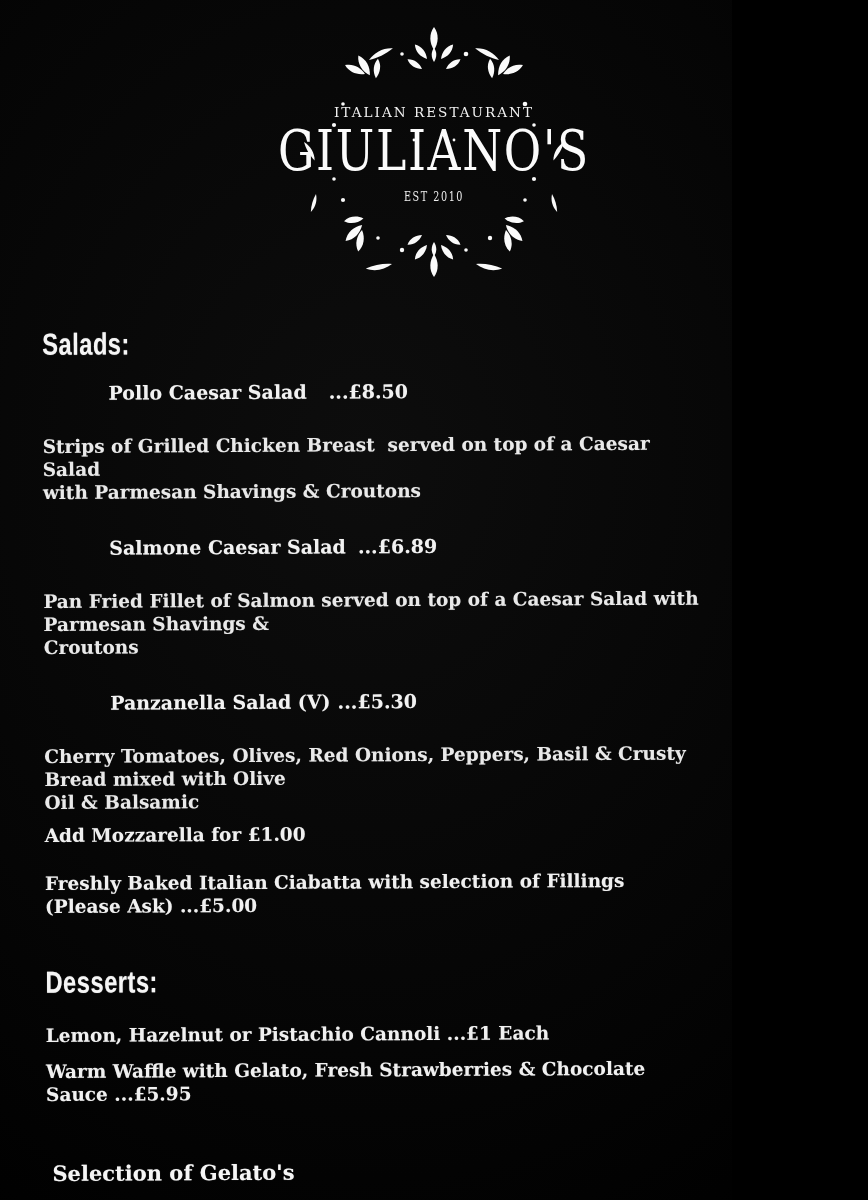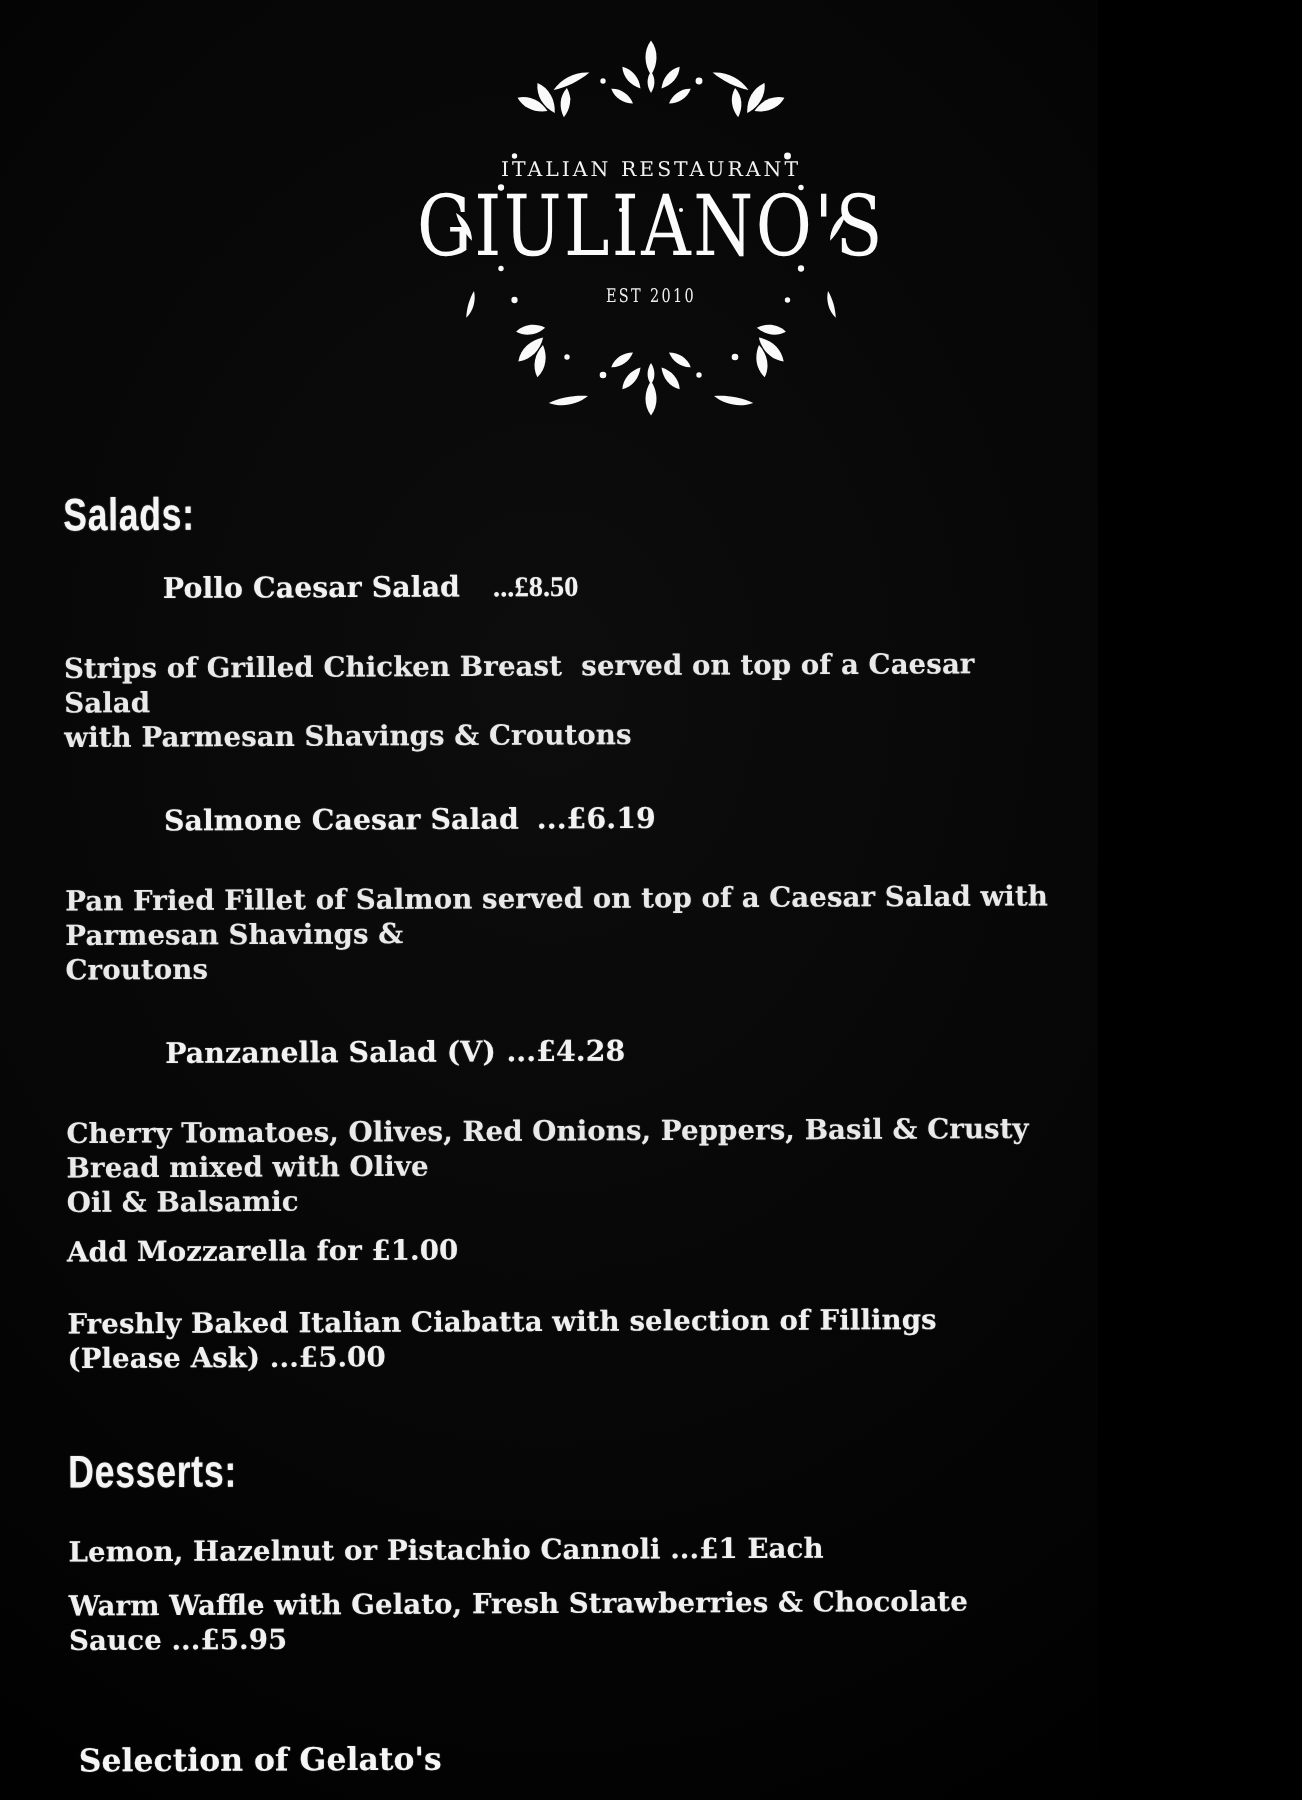--- a/index.html
+++ b/index.html
@@ -50,21 +50,21 @@
   .item-desc {
     font-weight: bold;
     font-size: 18.5px;
     line-height: 23px;
     color: #e9e9e9;
     text-shadow: 0 0 1px rgba(240,240,240,0.3);
     white-space: pre-wrap;
     margin-top: 7px;
   }
   .price { margin-left: 12px; }
-  .price-wide { margin-left: 22px; font-family: Liberation Serif, serif; }
+  .price-wide { margin-left: 22px; }
   .price-narrow { margin-left: 7px; }
   .note-line {
     font-weight: bold;
     font-size: 18.5px;
     line-height: 23px;
     color: #f0f0f0;
     text-shadow: 0 0 1px rgba(240,240,240,0.35);
     white-space: pre-wrap;
   }
   .sub-title {
@@ -168,29 +168,29 @@
       <div class="mt-head-gap m-item-1">
         <div class="item-name-line">
           <span>Pollo Caesar Salad</span><span class="price price-wide">...£8.50</span>
         </div>
         <div class="item-desc">Strips of Grilled Chicken Breast  served on top of a Caesar Salad
 with Parmesan Shavings &amp; Croutons</div>
       </div>
 
       <div class="m-item-next">
         <div class="item-name-line">
-          <span>Salmone Caesar Salad</span><span class="price">...£6.19</span>
+          <span>Salmone Caesar Salad</span><span class="price">...£6.89</span>
         </div>
         <div class="item-desc">Pan Fried Fillet of Salmon served on top of a Caesar Salad with Parmesan Shavings &amp;
 Croutons</div>
       </div>
 
       <div class="m-item-next">
         <div class="item-name-line">
-          <span>Panzanella Salad (V)</span><span class="price price-narrow">...£4.28</span>
+          <span>Panzanella Salad (V)</span><span class="price price-narrow">...£5.30</span>
         </div>
         <div class="item-desc">Cherry Tomatoes, Olives, Red Onions, Peppers, Basil &amp; Crusty Bread mixed with Olive
 Oil &amp; Balsamic</div>
       </div>
 
       <div class="note-line m-note-1">Add Mozzarella for £1.00</div>
       <div class="note-line m-note-2">Freshly Baked Italian Ciabatta with selection of Fillings (Please Ask) ...£5.00</div>
     </div>
 
     <div class="sec-desserts">

